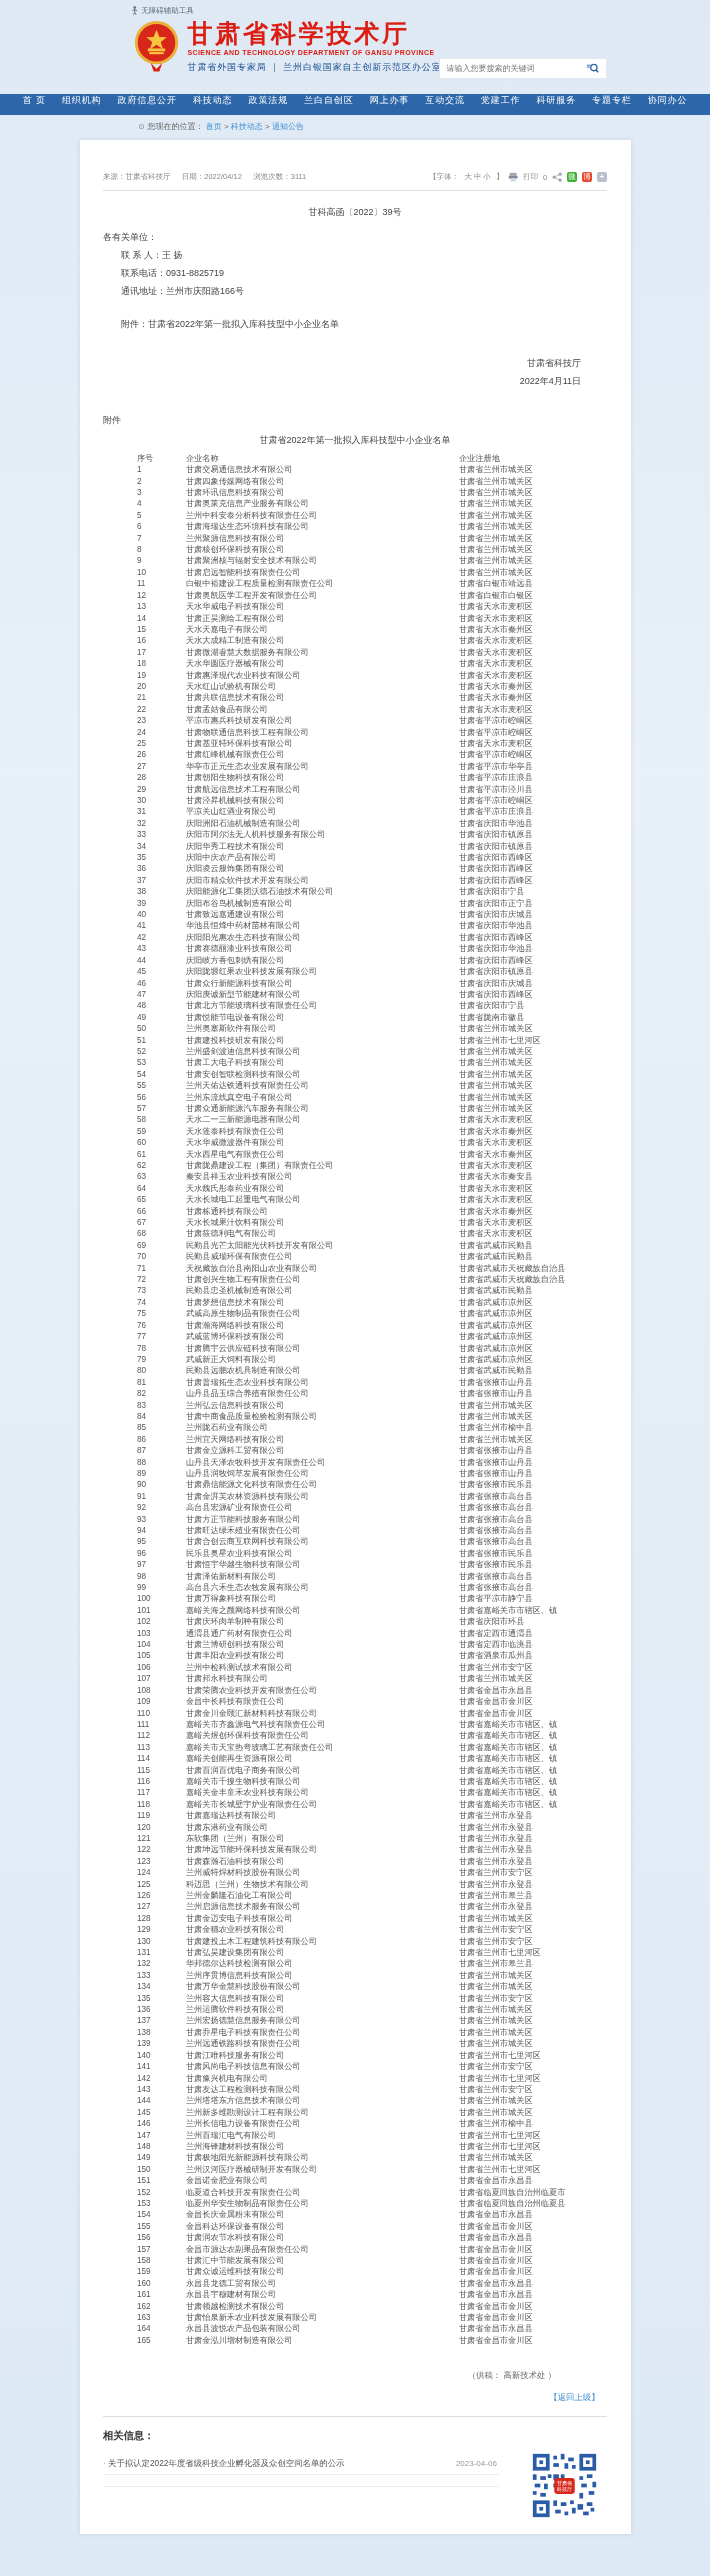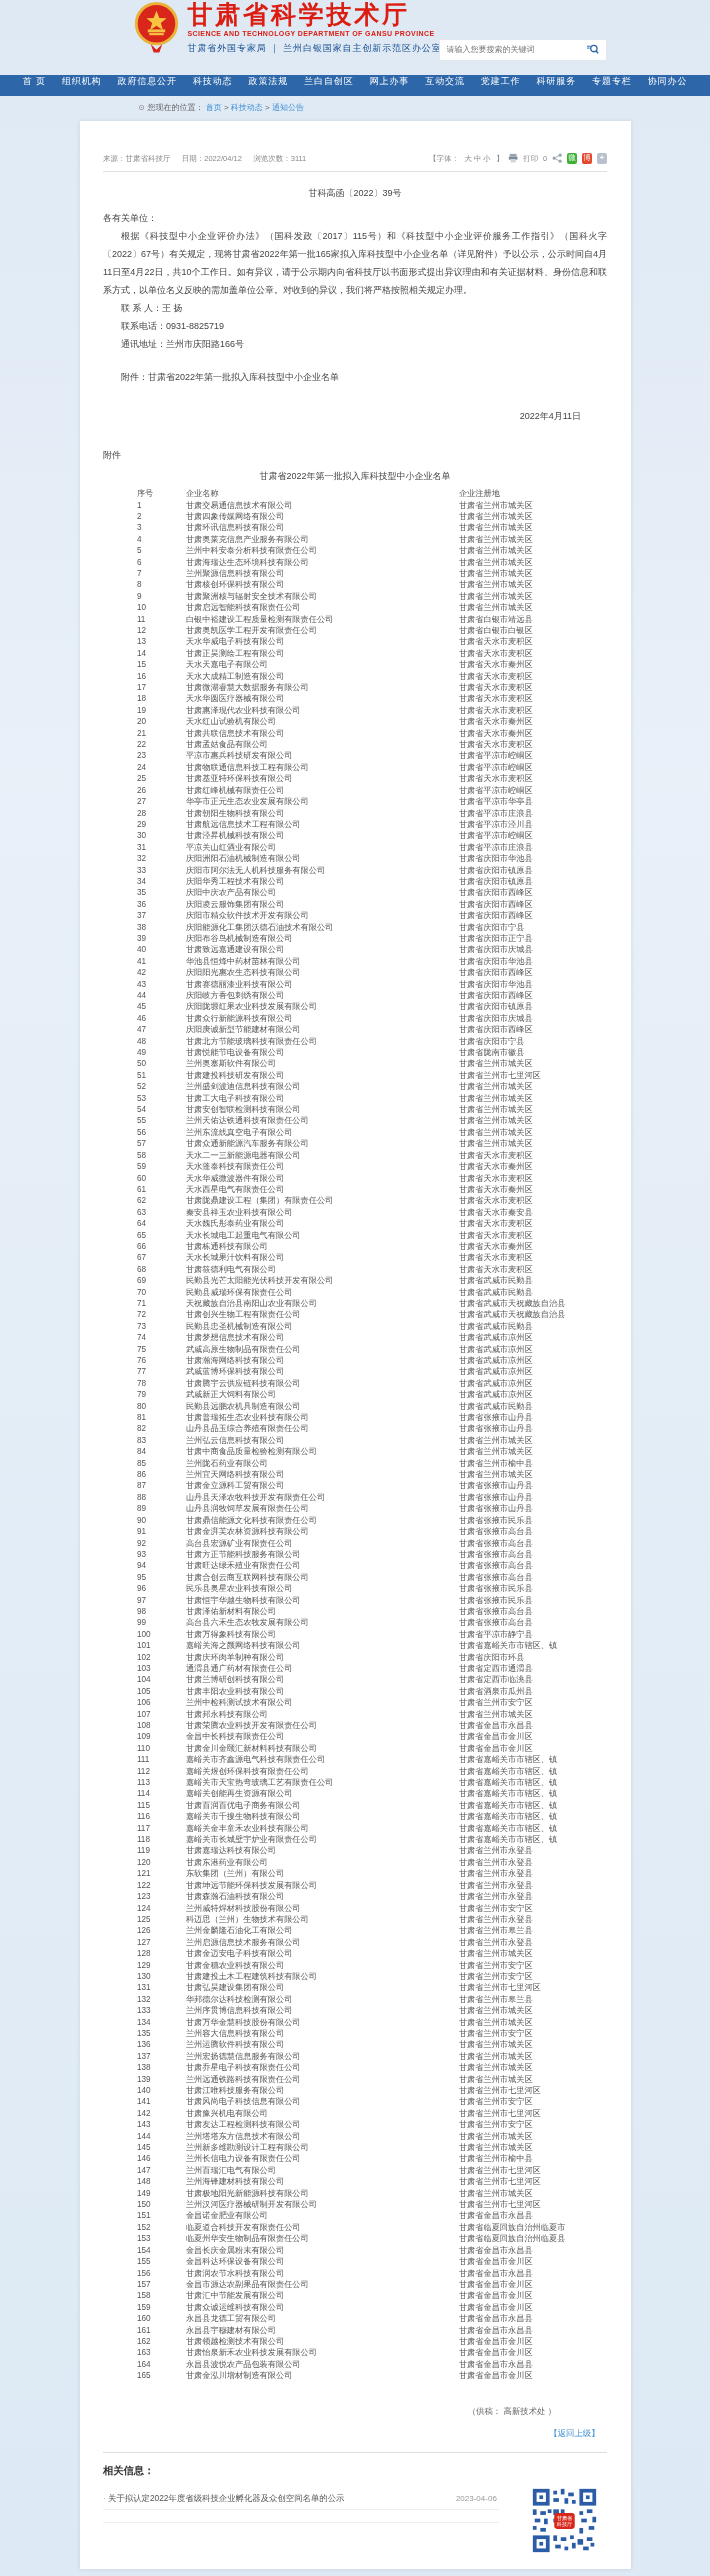--- a/index.html
+++ b/index.html
@@ -64,20 +64,29 @@
   .rel-list a::before { content:"· "; color:#aaa; }
   .rel-date { color:#999; font-size:8px; margin-left:7.5px; flex:0 0 auto; }
   .qr-col { width:86px; text-align:center; flex:0 0 auto; }
   a { cursor:pointer; }
 </style>
 </head>
 <body>
 
 <div class="page">
 
+  <div class="topbar">
+    <a>
+      <svg width="7.5" height="9.3" viewBox="0 0 8 10">
+          <circle cx="4" cy="1.6" r="1.4" fill="#5b6b7c"></circle>
+          <path d="M4 3 L4 7 M4 4 L1.5 5 M4 4 L6.5 5 M4 7 L2.5 9.5 M4 7 L5.5 9.5" stroke="#5b6b7c" stroke-width="1" fill="none"></path>
+        </svg>
+      <span>无障碍辅助工具</span>
+    </a>
+  </div>
 
   <div class="header">
     <div class="logo-row">
       <div class="emblem">
         <svg viewBox="0 0 64 72" width="47" height="52">
           <circle cx="32" cy="30" r="28" fill="#d8261a"></circle>
           <circle cx="32" cy="30" r="28" fill="none" stroke="#e9b33a" stroke-width="4"></circle>
           <path d="M32 12 l4 10 10 .6 -8 6.4 3 10 -9-6 -9 6 3-10 -8-6.4 10-.6z" fill="#f5c542"></path>
           <rect x="20" y="38" width="24" height="4" fill="#f5c542"></rect>
           <rect x="22" y="43" width="20" height="3" fill="#f5c542"></rect>
@@ -151,28 +160,28 @@
         <span class="icon16 ic-wechat">微</span>
         <span class="icon16 ic-weibo">博</span>
         <span class="icon16 ic-plus">+</span>
       </div>
     </div>
 
     <div class="doc-no">甘科高函〔2022〕39号</div>
 
     <div class="body-text">
       <p>各有关单位：</p>
-      <p class="indent">根据《科技型中小企业评价办法》（国科发政〔2017〕115号）和《科技型中小企业评价服务工作指引》（国科火字〔2022〕67号）有关规定，现将甘肃省2022年第一批165家拟入库科技型中小企业名单（详见附件）予以公示，公示时间自4月11日至4月22日，共10个工作日。如有异议，请于公示期内向省科技厅以书面形式提出异议理由和有关证据材料、身份信息和联系方式，以单位名义反映的需加盖单位公章。对收到的异议，我们将严格按照相关规定办理。</p>
       <p class="indent">联 系 人：王  扬</p>
       <p class="indent">联系电话：0931-8825719</p>
       <p class="indent">通讯地址：兰州市庆阳路166号</p>
       <p class="indent" style="margin-top:15px;">附件：甘肃省2022年第一批拟入库科技型中小企业名单</p>
     </div>
 
     <div class="sign-block">
+      <div>甘肃省科技厅</div>
       <div>2022年4月11日</div>
     </div>
 
     <div class="annex-label">附件</div>
     <div class="table-title">甘肃省2022年第一批拟入库科技型中小企业名单</div>
 
     <div class="company-table">
       <div class="trow thead">
         <span>序号</span>
         <span>企业名称</span>

